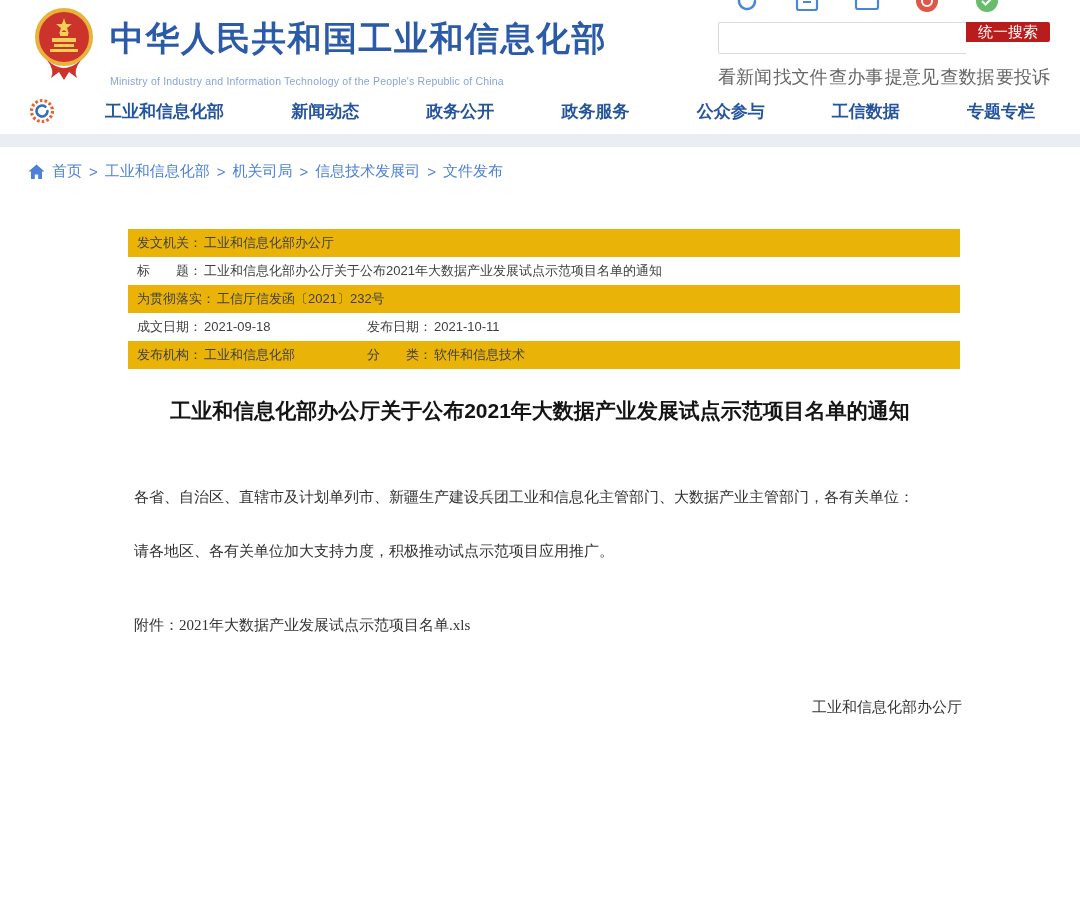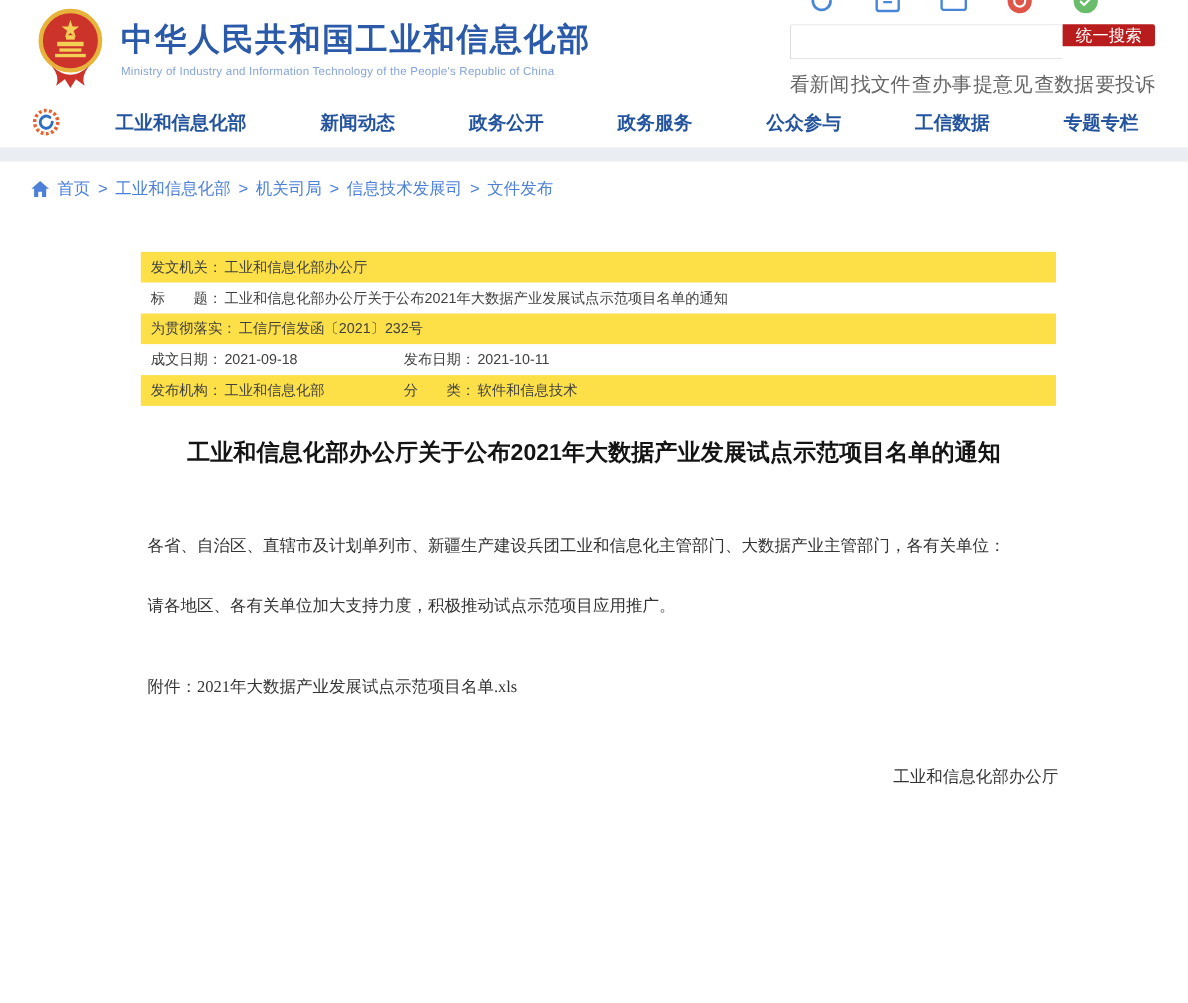--- a/index.html
+++ b/index.html
@@ -4,22 +4,22 @@
 <style>
   * { margin:0; padding:0; box-sizing:border-box; }
   html,body { background:#fff; }
   body { font-family:"Liberation Sans","DejaVu Sans",sans-serif; }
   .page { position:relative; width:1080px; height:912px; background:#fff; overflow:hidden; margin:0 auto; }
 
   
   .site-header { position:relative; height:88px; background:#fff; }
   .emblem { position:absolute; left:33px; top:4px; width:62px; height:80px; }
   .titles { position:absolute; left:110px; top:16px; }
-  .site-title { font-size:29px; font-weight:700; color:#2b5aa8; letter-spacing:1.5px; }
-  .site-subtitle { margin-top:3px; font-size:10.5px; color:#86a5d9; letter-spacing:0.2px; }
+  .site-title { font-size:34px; font-weight:700; color:#2b5aa8; letter-spacing:1.5px; }
+  .site-subtitle { margin-top:13px; font-size:10.5px; color:#86a5d9; letter-spacing:0.2px; }
 
   .header-right { position:absolute; top:0; right:30px; width:332px; }
   .topbar-icons { position:relative; height:16px; overflow:hidden; display:flex; align-items:flex-start; gap:34px; padding-left:16px; }
   .topbar-icons .ticon { flex:0 0 auto; width:26px; height:26px; transform:translateY(-12px); }
   .crop-frag { display:inline-block; width:16px; height:4px; background:#c8c8c8; transform:translateY(2px); margin-left:6px; border-radius:1px; }
 
   .search-row { display:flex; margin-top:6px; height:32px; }
   .search-input { width:248px; height:32px; border:1px solid #d8dbe0; border-right:none; outline:none; padding:0 8px; font-size:14px; color:#333; border-radius:2px 0 0 2px; }
   .search-btn { width:84px; height:20px; border:none; background:#b91c1c; color:#fff; font-size:15px; cursor:pointer; border-radius:0 2px 2px 0; font-family:inherit; }
 
@@ -36,21 +36,21 @@
 
   
   .breadcrumb { display:flex; align-items:center; gap:7px; padding:15px 0 0 28px; font-size:15px; }
   .bc-home-icon { width:17px; height:16px; flex:0 0 auto; }
   .bc-item { color:#4c80d9; cursor:pointer; text-decoration:none; }
   .bc-sep { color:#4c80d9; }
 
   
   .meta-table { margin:48px 0 0 128px; width:832px; font-size:13px; color:#404040; }
   .meta-row { position:relative; height:28px; line-height:28px; padding-left:9px; background:#fff; white-space:nowrap; }
-  .meta-row.alt { background:#fde047; }
+  .meta-row.alt { background:#eab308; }
   .meta-label { color:#404040; }
   .meta-value { color:#404040; margin-left:2px; }
   .col2 { position:absolute; left:239px; top:0; }
 
   
   .doc-title { margin-top:28px; text-align:center; font-size:21px; font-weight:700; color:#141414; }
   .doc-body { width:872px; margin:58px auto 0; font-size:15px; line-height:28px; color:#333; }
   .doc-body p { text-indent:2em; }
   .p-salutation { margin-bottom:26px; }
   .p-main { margin-bottom:28px; }

